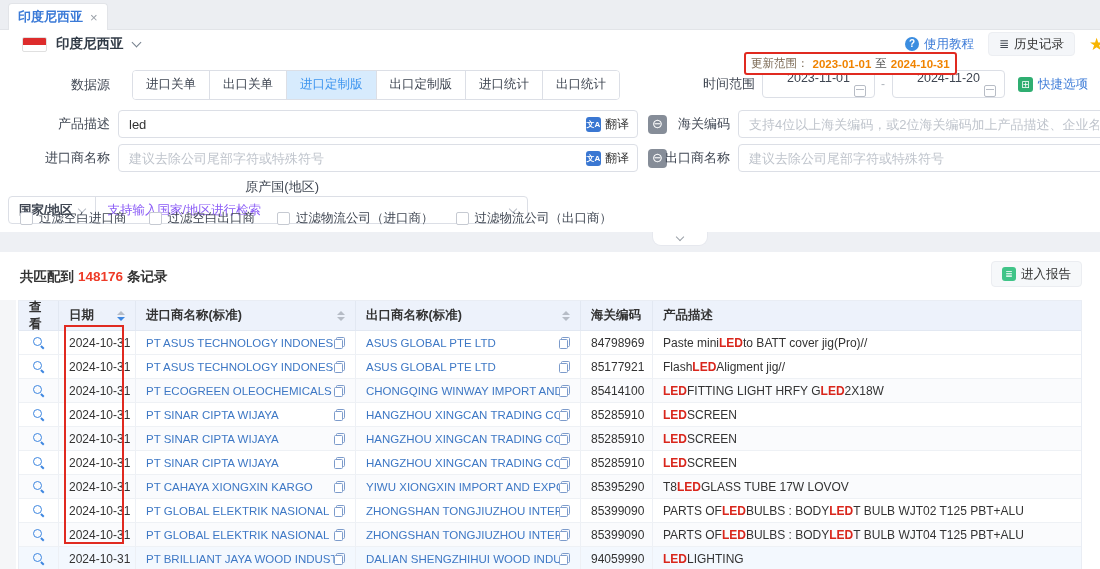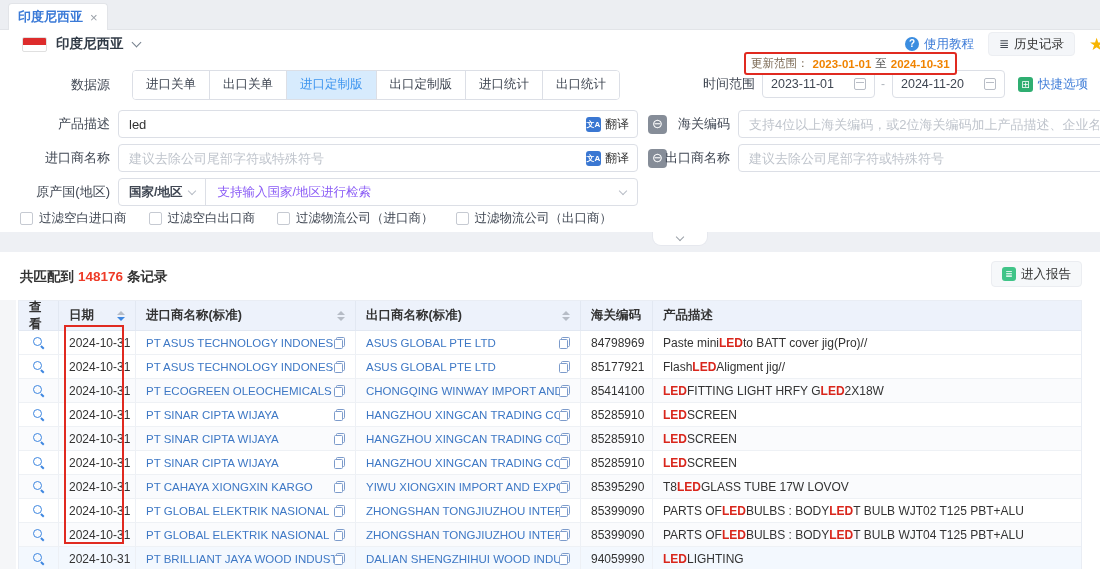--- a/index.html
+++ b/index.html
@@ -51,21 +51,21 @@
   .ds-group { display:flex; margin-left:22px; border:1px solid #dcdfe6; border-radius:4px; overflow:hidden; }
   .ds-tab { height:28px; line-height:26px; padding:0 13px; font-size:12.5px; color:#3f4652;
     background:#fff; border-left:1px solid #dcdfe6; cursor:pointer; white-space:nowrap; }
   .ds-tab:first-child { border-left:none; }
   .ds-tab.active { background:#d7ebfd; color:#3d95ef; }
 
   .r-time { left:598px; top:12px; }
   .r-time .flabel { width:157px; }
   .date-input { width:113px; height:28px; border:1px solid #dcdfe6; border-radius:4px;
     display:flex; align-items:center; padding:0 8px; margin-left:7px; font-size:12.5px; color:#3f4652;
-    background:#fff; cursor:pointer; }
+    background:#fff; cursor:pointer;flex-direction:column; }
   .date-input .cal { margin-left:auto; }
   .cal { width:12px; height:12px; border:1px solid #b8bdc6; border-radius:2px; position:relative; flex:none; }
   .cal::before { content:""; position:absolute; left:1px; right:1px; top:2.5px; height:1px; background:#b8bdc6; }
   .dash { color:#b0b5bd; margin:0 0 0 6px; font-size:12px; }
   .quick { display:flex; align-items:center; gap:5px; margin-left:13px; cursor:pointer; }
   .quick-ic { width:15px; height:15px; background:#2fae71; border-radius:3px; color:#fff;
     font-size:10px; line-height:15px; text-align:center; }
   .quick-label { color:#3b7ad7; font-size:12.5px; }
 
   .r-product { left:0; top:52px; }  .r-hs { left:620px; top:52px; }
@@ -78,21 +78,21 @@
   .txt-input::placeholder { color:#bfc4cc; }
   .w-left { width:520px; padding-right:68px; }
   .w-right { width:372px; }
   .trans-suffix { position:absolute; right:9px; top:6px; display:flex; align-items:center; gap:4px; cursor:pointer; }
   .trans-ic { width:15px; height:15px; background:#3a77d2; border-radius:3px; color:#fff;
     font-size:8px; line-height:15px; text-align:center; font-weight:bold; }
   .trans-label { font-size:12px; color:#333; }
   .exclude-btn { width:19px; height:19px; background:#868d98; border-radius:4px; color:#fff;
     font-size:13px; line-height:18px; text-align:center; margin-left:10px; cursor:pointer; flex:none; }
 
-  .r-origin { left:0; top:120px; }
+  .r-origin { left:0; top:120px;flex-direction:column; }
   .origin-box { margin-left:8px; width:520px; height:28px; border:1px solid #dcdfe6; border-radius:4px;
     display:flex; align-items:center; background:#fff; }
   .origin-select { height:100%; border-right:1px solid #dcdfe6; display:flex; align-items:center;
     gap:7px; padding:0 10px; cursor:pointer; }
   .origin-select-label { font-size:12.5px; color:#3f4652; font-weight:bold; }
   .chev-sm { width:6px; height:6px; border-right:1.4px solid #b8bdc6; border-bottom:1.4px solid #b8bdc6;
     display:inline-block; transform:rotate(45deg); margin-top:-3px; }
   .origin-placeholder { font-size:12.5px; color:#8b5cf6; margin-left:11px; }
   .origin-box .chev-sm.end { margin-left:auto; margin-right:11px; }
 

